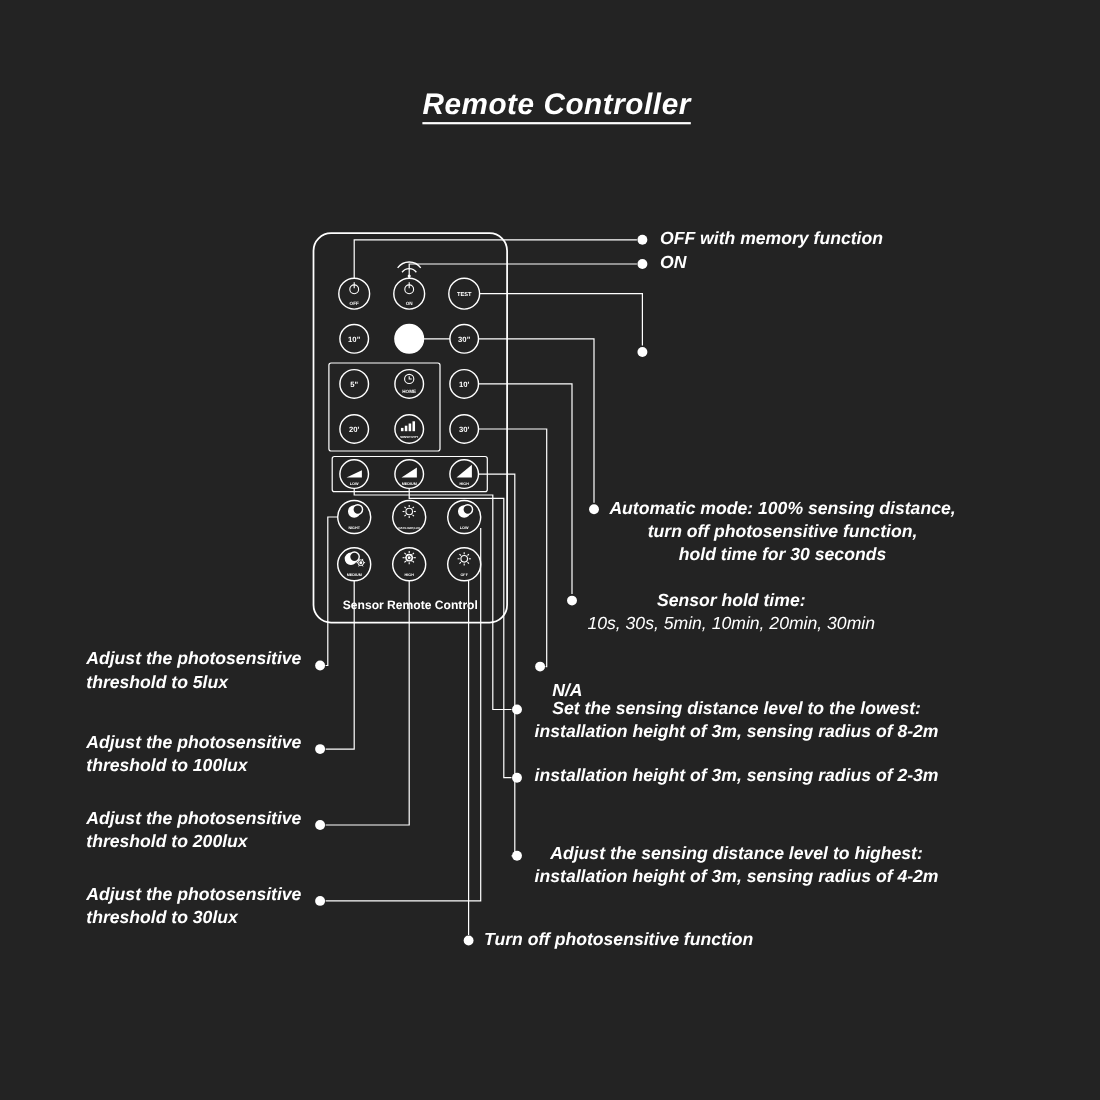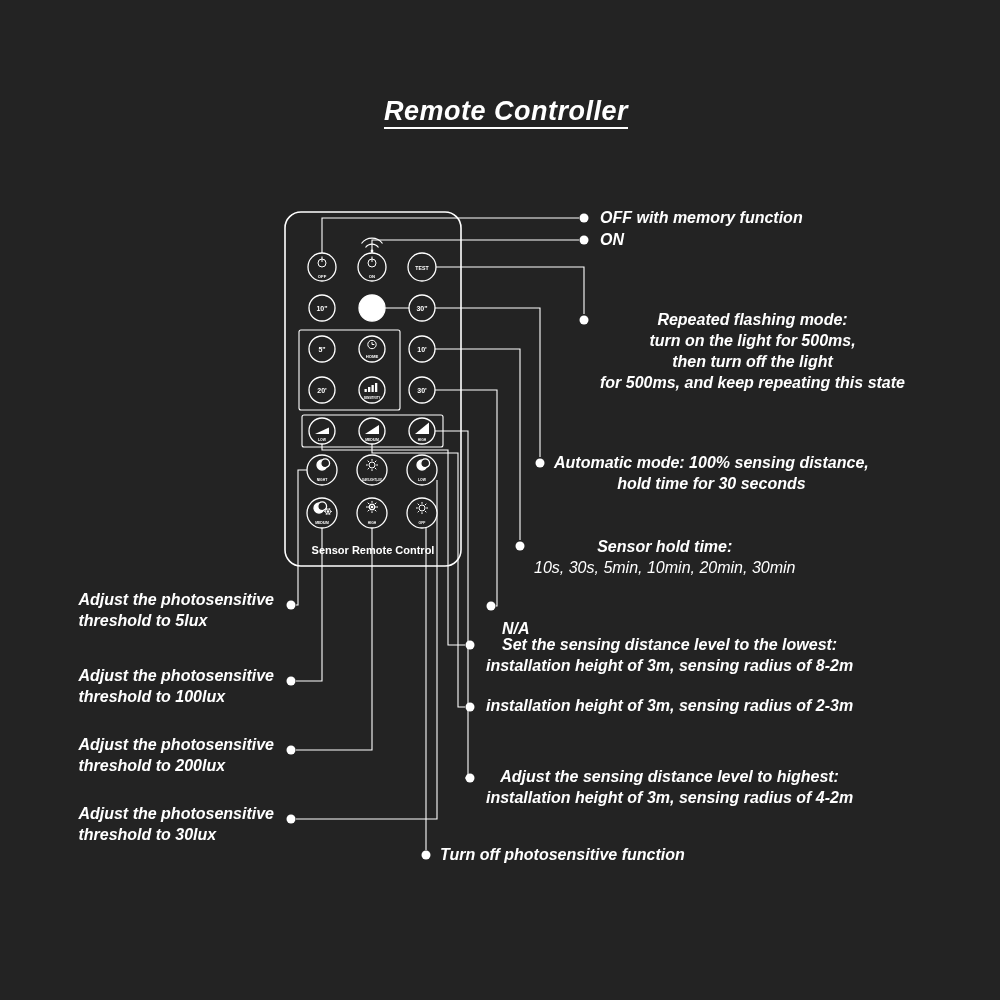--- a/index.html
+++ b/index.html
@@ -1,18 +1,18 @@
 <!DOCTYPE html>
 <html><head>
 <meta charset="utf-8">
 <style>
   html,body{margin:0;padding:0;background:#232323;}
   .canvas{position:relative;width:1000px;height:1000px;background:#232323;overflow:hidden;
           font-family:"Liberation Sans",sans-serif;color:#fff;}
-  .title{position:absolute;top:96px;left:0;right:0;text-align:center;
+  .title{position:absolute;top:80px;left:0;right:0;text-align:center;
          font-size:27px;font-style:italic;font-weight:bold;letter-spacing:.5px;
          text-decoration:underline;text-underline-offset:7px;text-decoration-thickness:2px;margin-left:12px;}
   .art{position:absolute;left:0;top:0;}
   .art text{fill:#ffffff;stroke:none;font-family:"Liberation Sans",sans-serif;
             font-weight:bold;text-anchor:middle;}
   .ann{position:absolute;font-style:italic;font-weight:bold;font-size:16px;line-height:21px;white-space:nowrap;}
   .ann.right{text-align:center;}
   .ann.left{text-align:left;}
   .ann .plain{font-weight:normal;font-style:italic;}
 </style>
@@ -224,28 +224,23 @@
 
     <text x="373" y="554" font-size="11">Sensor Remote Control</text>
   </svg>
 
   <div class="ann right" style="left:600px;top:207px">
     <div>OFF with memory function</div>
   </div>
   <div class="ann right" style="left:600px;top:229px">
     <div>ON</div>
   </div>
-  <div class="ann right" style="left:600px;top:309px">
-    <div>Repeated flashing mode:</div>
-    <div>turn on the light for 500ms,</div>
-    <div>then turn off the light</div>
-    <div>for 500ms, and keep repeating this state</div>
-  </div>
   <div class="ann right" style="left:554px;top:452px">
     <div>Automatic mode: 100% sensing distance,</div>
+    <div>turn off photosensitive function,</div>
     <div>hold time for 30 seconds</div>
   </div>
   <div class="ann right" style="left:534px;top:536px">
     <div>Sensor hold time:</div>
     <div class="plain">10s, 30s, 5min, 10min, 20min, 30min</div>
   </div>
   <div class="ann right" style="left:502px;top:618px">
     <div>N/A</div>
   </div>
   <div class="ann right" style="left:486px;top:634px">

